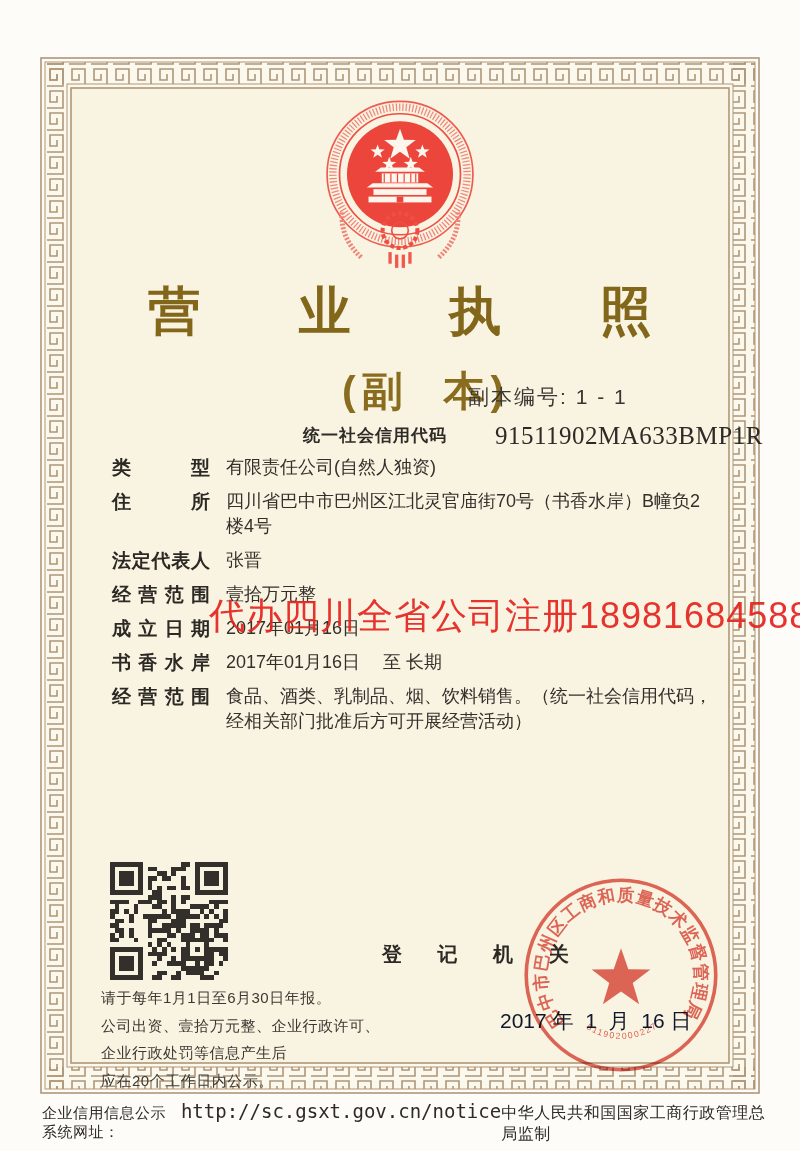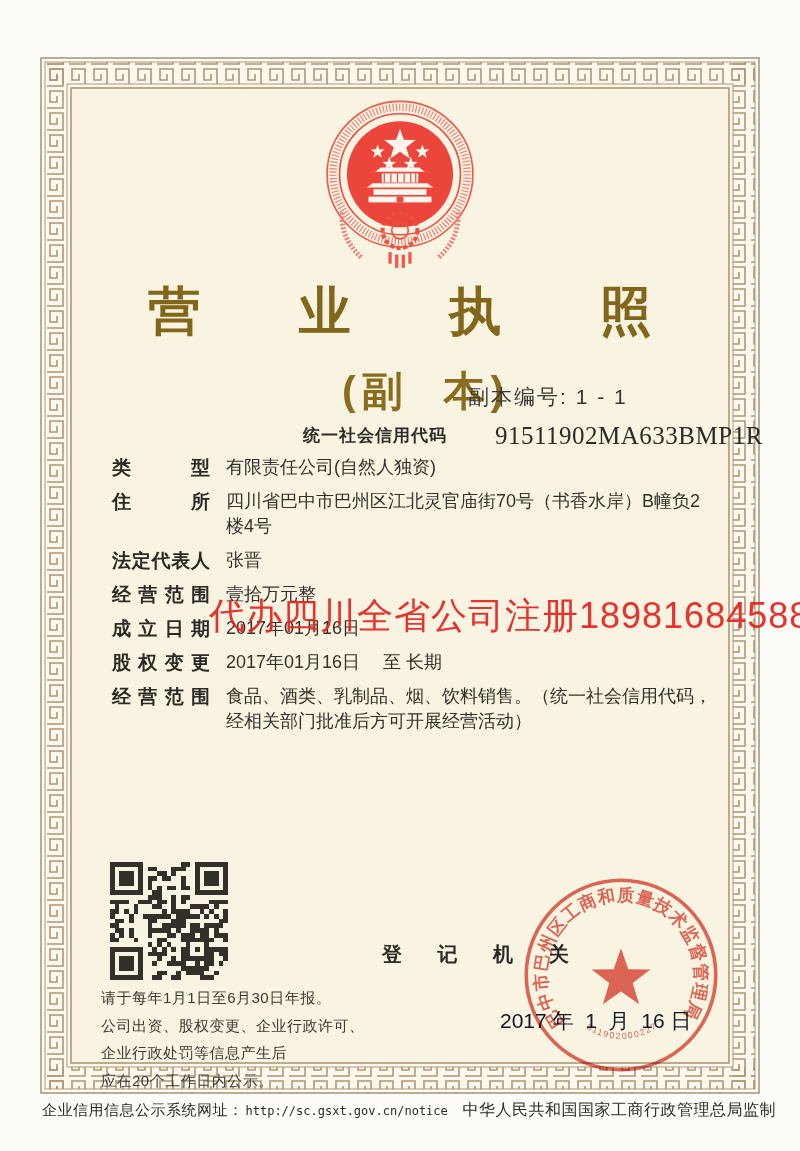--- a/index.html
+++ b/index.html
@@ -133,21 +133,21 @@
     display:flex;
     justify-content:space-between;
     align-items:baseline;
     padding:0 24px 0 42px;
     box-sizing:border-box;
     color:#2e2b27;
   }
   .footer-left{display:flex;align-items:baseline;}
   .footer-website-label{font-size:15px;letter-spacing:0.5px;}
   .footer-website-url{
-    font-size:12px;
+    font-size:19px;
     font-family:"DejaVu Sans Mono","Liberation Mono",monospace;
     margin-left:2px;
   }
   .footer-right{font-size:16px;font-weight:500;letter-spacing:0.5px;}
 </style>
 </head>
 <body>
 
 <div class="page">
 
@@ -231,21 +231,21 @@
       </div>
       <div class="field-row">
         <div class="field-label">经营范围</div>
         <div class="field-value">壹拾万元整</div>
       </div>
       <div class="field-row">
         <div class="field-label">成立日期</div>
         <div class="field-value">2017年01月16日</div>
       </div>
       <div class="field-row">
-        <div class="field-label">股权变更</div>
+        <div class="field-label">书香水岸</div>
         <div class="field-value">2017年01月16日　 至 长期</div>
       </div>
       <div class="field-row">
         <div class="field-label">经营范围</div>
         <div class="field-value">食品、酒类、乳制品、烟、饮料销售。（统一社会信用代码，经相关部门批准后方可开展经营活动）</div>
       </div>
     </div>
 
   <div class="abs watermark">代办四川全省公司注册18981684588</div>
 
@@ -488,21 +488,21 @@
       <textPath href="#sealTop" startOffset="0" textLength="318" lengthAdjust="spacingAndGlyphs">巴中市巴州区工商和质量技术监督管理局</textPath>
     </text>
     <polygon points="100,74 107.1,94.3 128.5,94.7 111.4,107.7 117.6,128.3 100,116 82.4,128.3 88.6,107.7 71.5,94.7 92.9,94.3" fill="#dd4f44"></polygon>
     <text font-size="8.5" fill="#dd4f44" letter-spacing="1.5">
       <textPath href="#sealBottom" startOffset="2">5119020002276</textPath>
     </text>
   </svg>
 
   <div class="abs notes" id="notes">
       <div>请于每年1月1日至6月30日年报。</div>
-      <div>公司出资、股权变更、企业行政许可、</div>
+      <div>公司出资、壹拾万元整、企业行政许可、</div>
       <div>企业行政处罚等信息产生后</div>
       <div>应在20个工作日内公示。</div>
     </div>
 
   <div class="abs footer">
     <div class="footer-left">
       <span class="footer-website-label">企业信用信息公示系统网址：</span>
       <span class="footer-website-url">http://sc.gsxt.gov.cn/notice</span>
     </div>
     <div class="footer-right">中华人民共和国国家工商行政管理总局监制</div>

